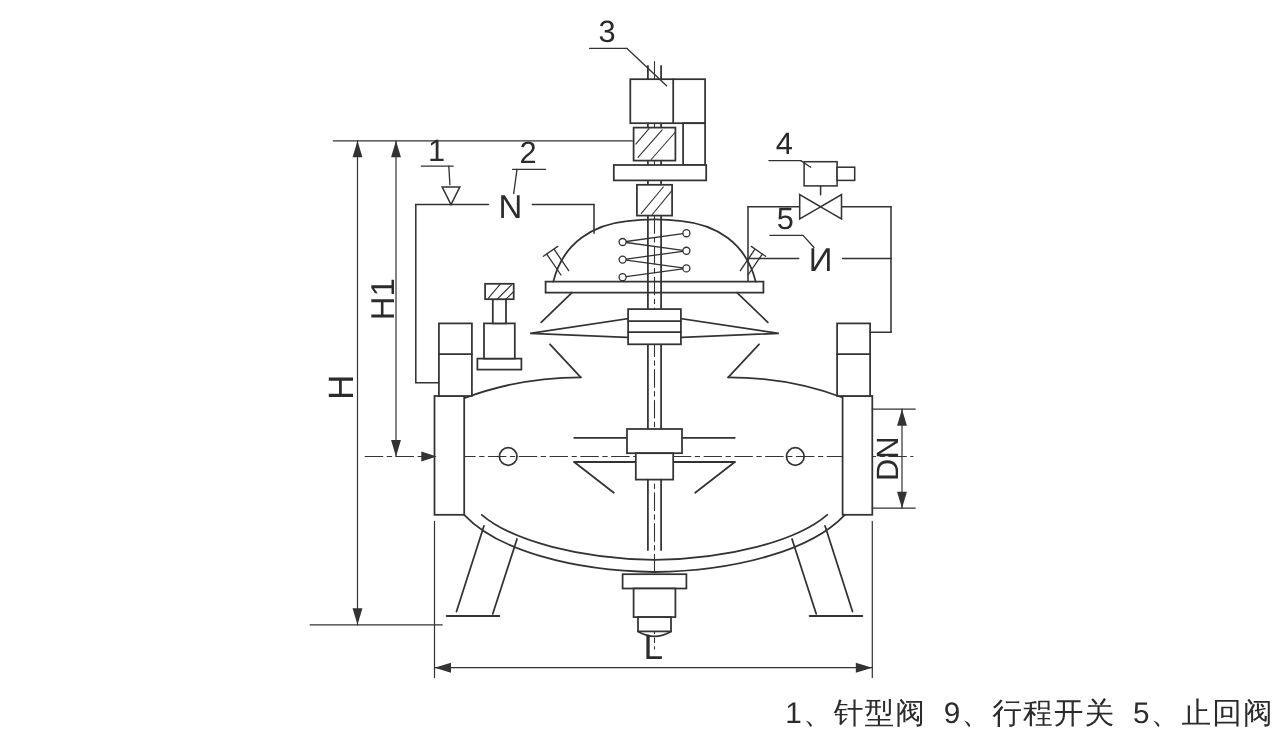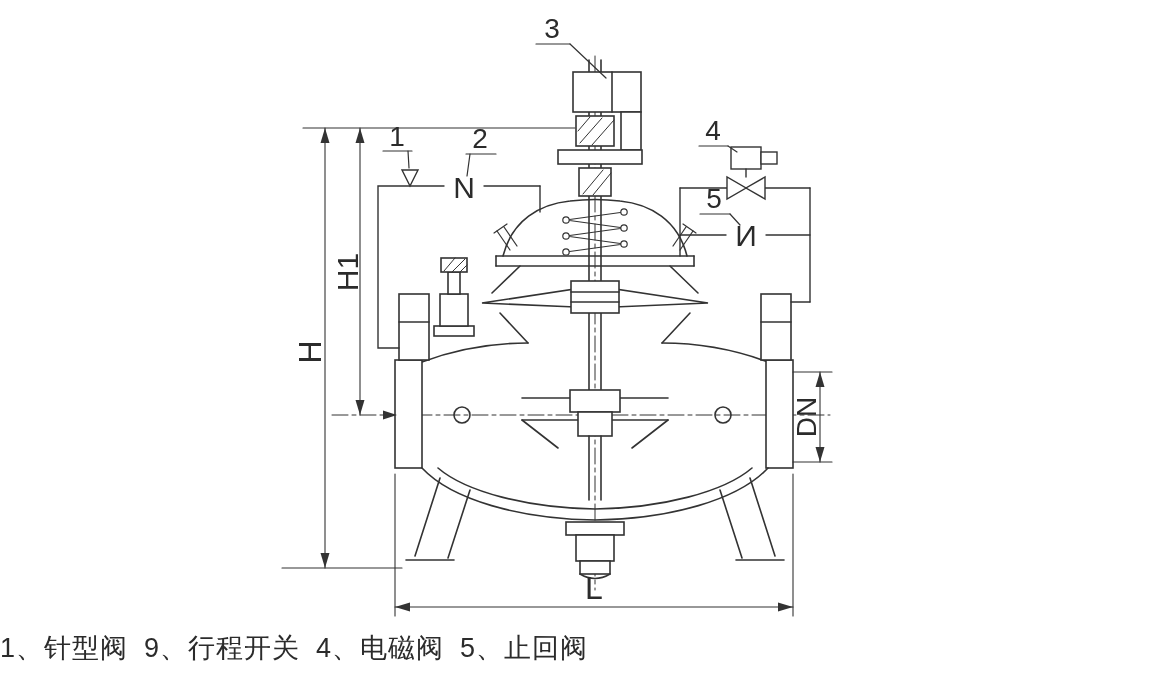--- a/index.html
+++ b/index.html
@@ -14,21 +14,21 @@
   svg text {
     font-family: "Liberation Sans", sans-serif;
     fill: #2b2b2b;
   }
   .legend {
     position: absolute;
     left: 0;
     top: 630px;
     width: 100%;
     display: flex;
-    justify-content: flex-start;
+    justify-content: flex-end;
     gap: 16px;
     font-size: 27px;
     color: #2b2b2b;
     letter-spacing: 1px;
     white-space: nowrap;
   }
 </style>
 </head>
 <body>
 
@@ -228,17 +228,16 @@
     <text x="714" y="208" text-anchor="middle" font-size="28" stroke="none" fill="#2b2b2b">5</text>
     <line x1="700" y1="214" x2="730" y2="214"></line>
     <line x1="730" y1="214" x2="740" y2="225"></line>
   </g>
 </svg>
 
 
 <div class="legend">
   <span>1、针型阀</span>
   <span>9、行程开关</span>
-  <span>4、电磁阀</span>
   <span>5、止回阀</span>
 </div>
 
 </div>
 
 </body></html>

